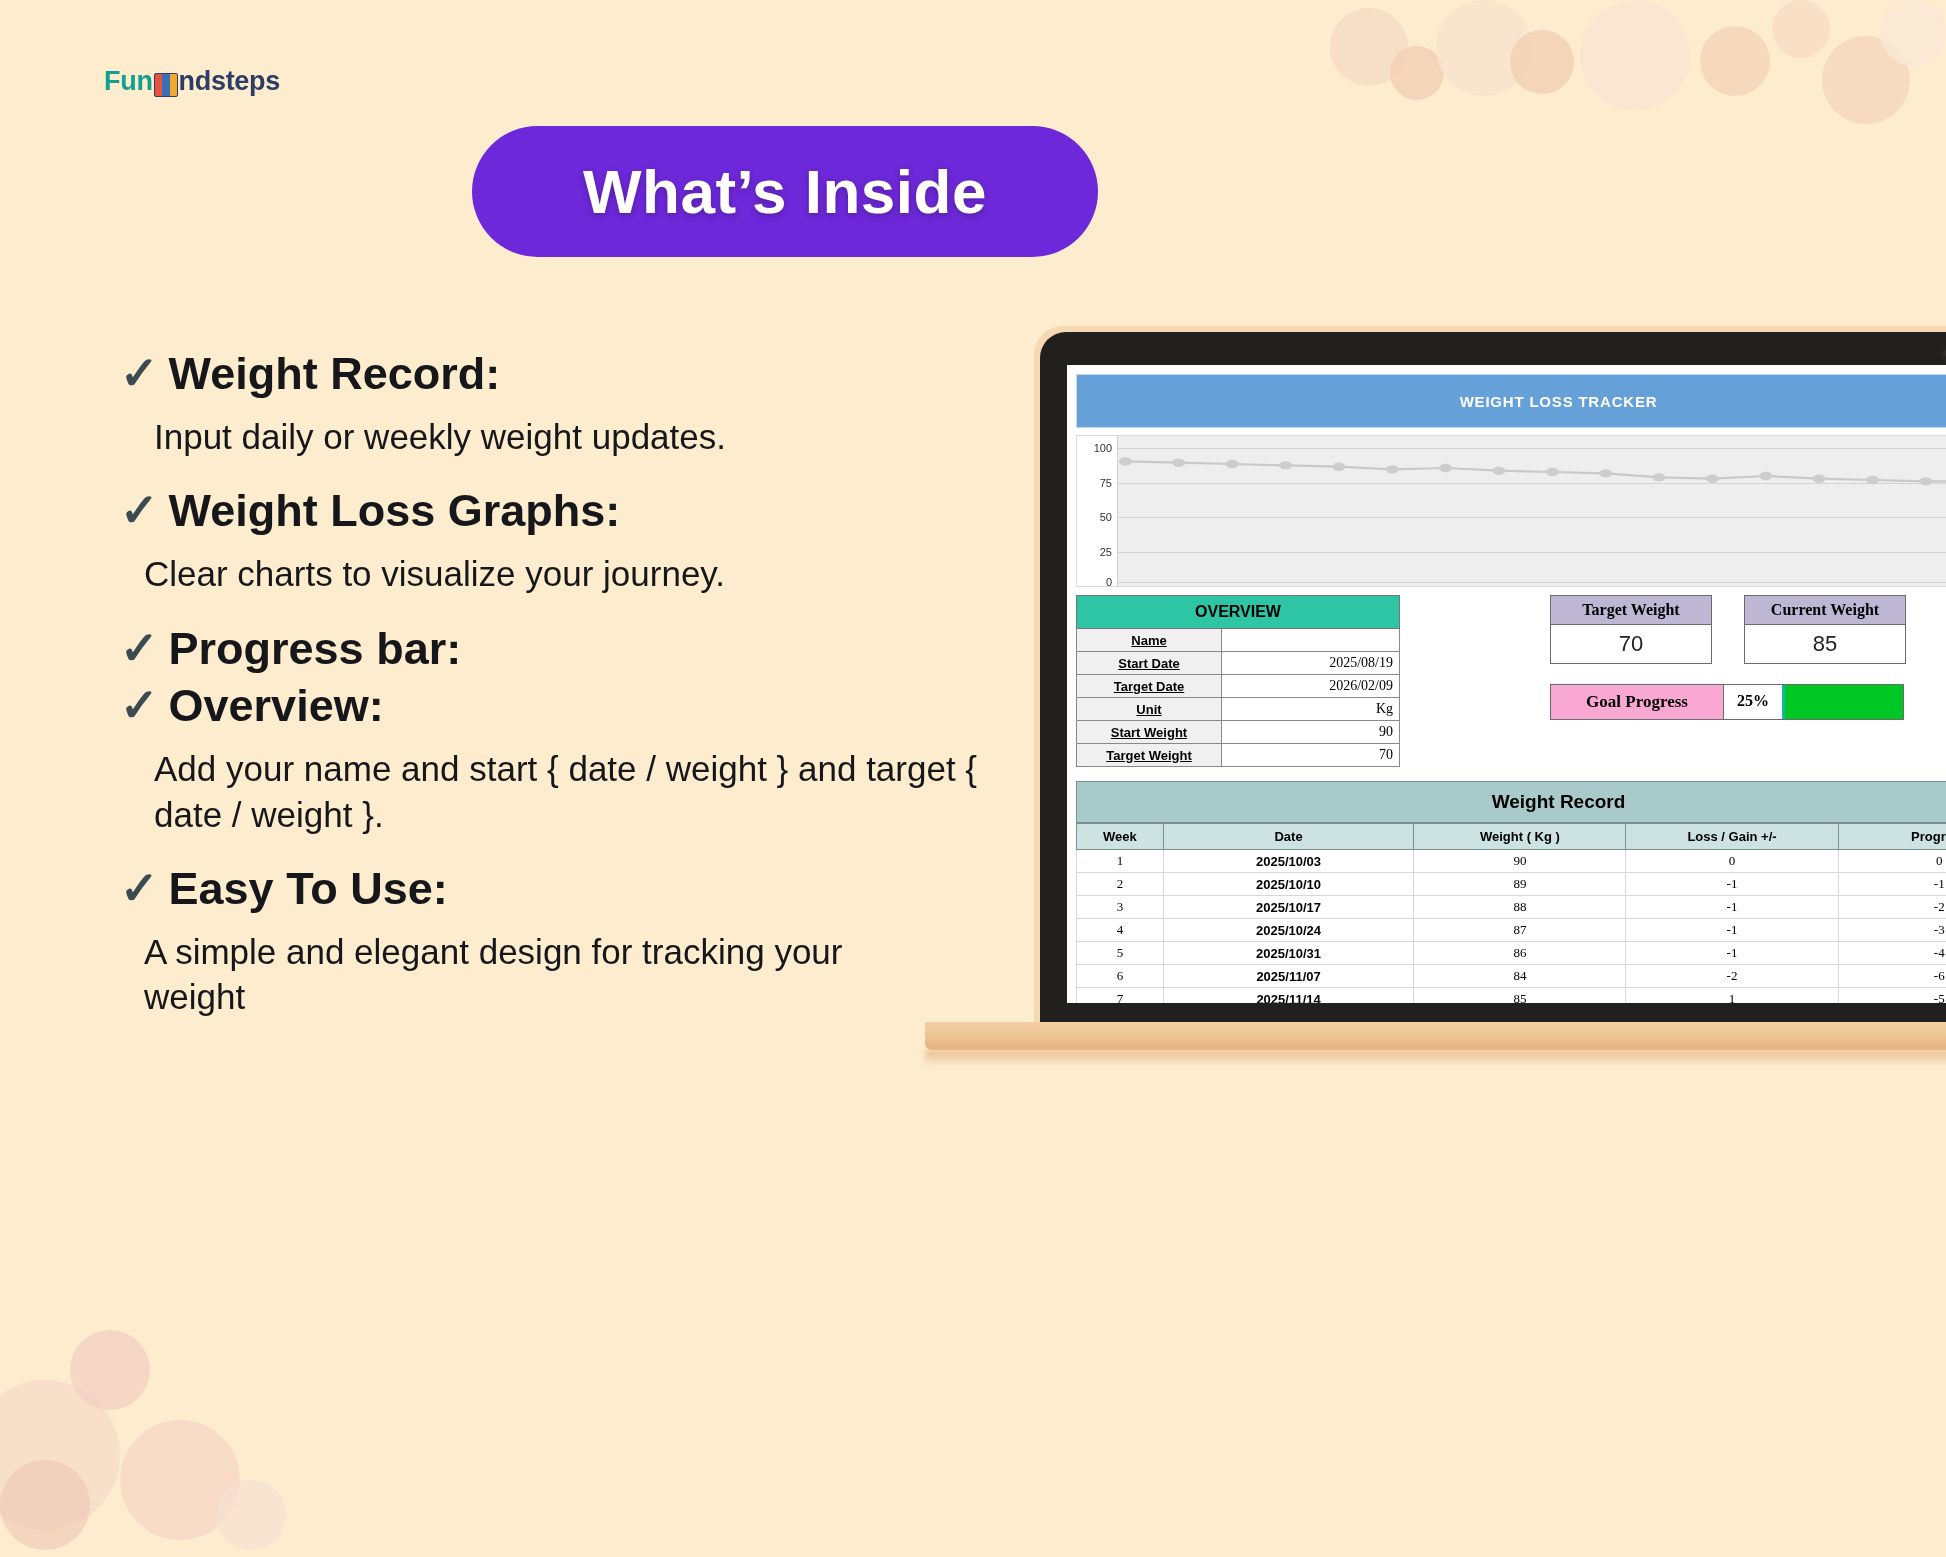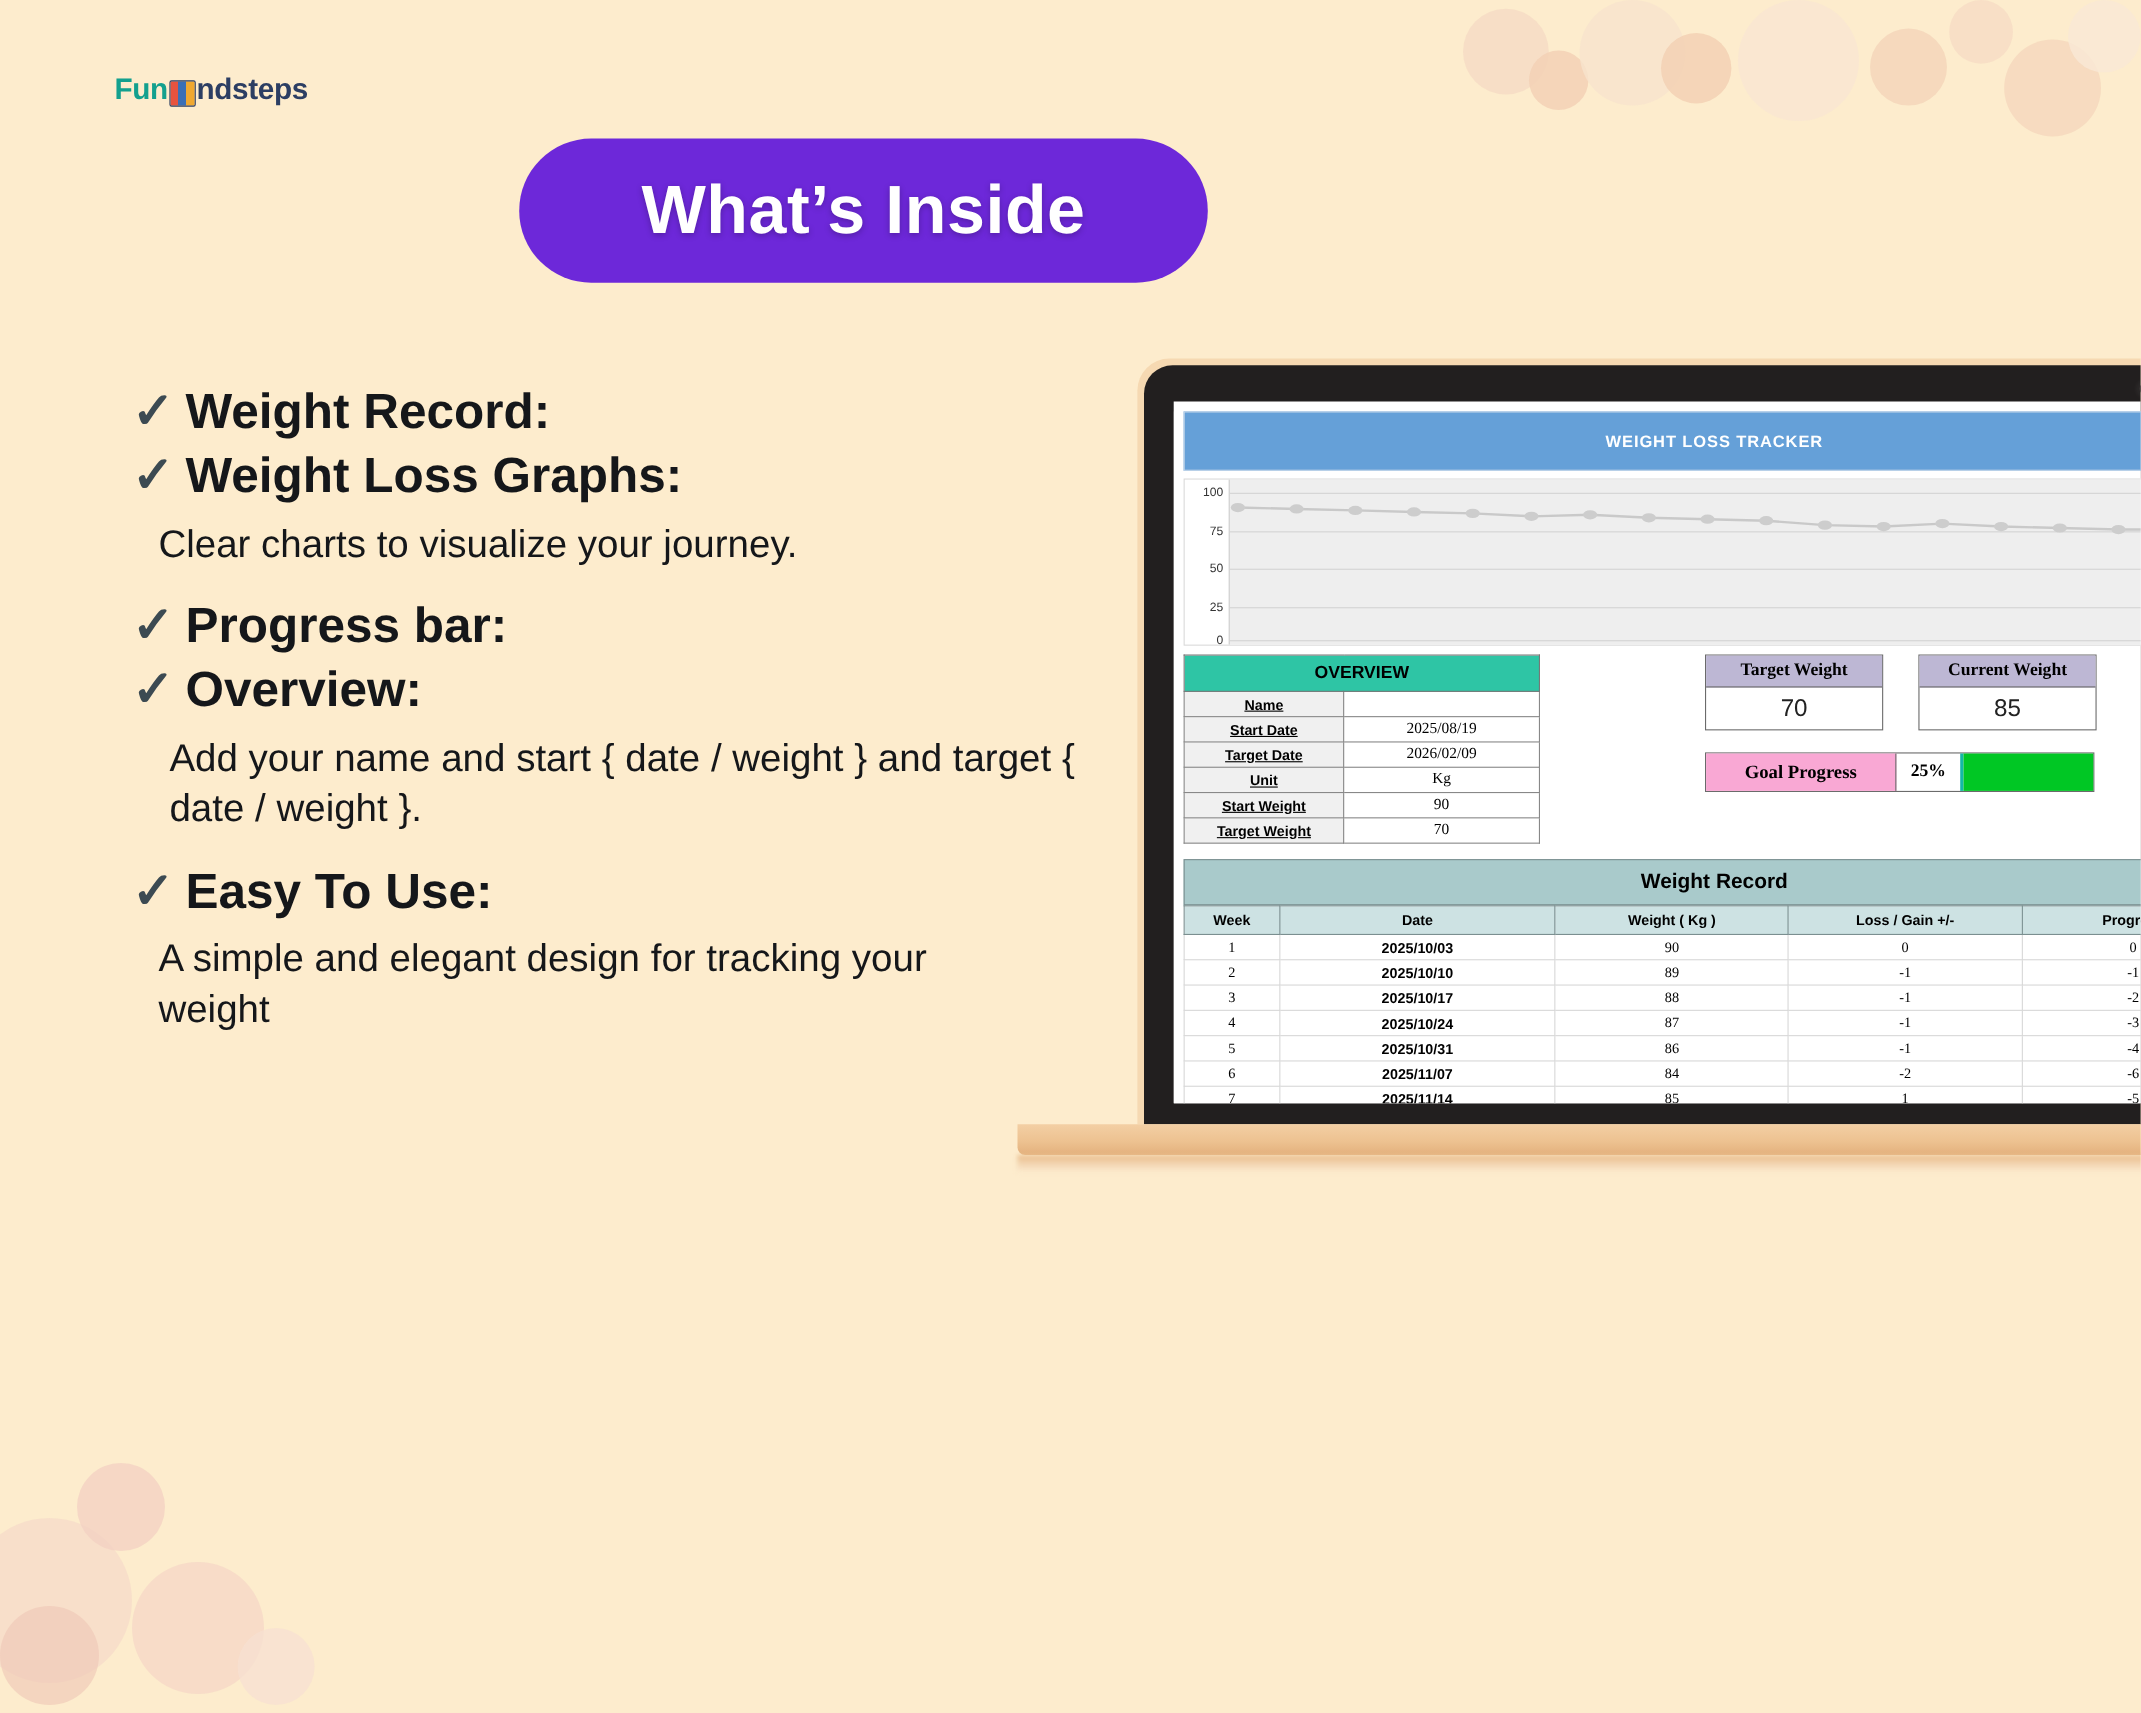--- a/index.html
+++ b/index.html
@@ -70,21 +70,21 @@
   
   #mid{margin:8px 9px 0 9px;display:flex;align-items:flex-start;}
   table{border-collapse:collapse;}
   #overview{width:324px;font-family:"Liberation Serif",serif;}
   #overview .ov-title{background:#2ec5a5;text-align:center;font-weight:700;
        font-size:16px;padding:7px 0;border:1px solid #777;
        font-family:"Liberation Sans",sans-serif;}
   #overview td{border:1px solid #888;font-size:14px;padding:2px 6px;height:18px;}
   #overview td.lbl{background:#f0f0f0;font-weight:700;text-align:center;width:132px;
        font-family:"Liberation Sans",sans-serif;font-size:13px;text-decoration:underline;}
-  #overview td.val{text-align:center;margin-top:36px;}
+  #overview td.val{text-align:right;margin-top:36px;}
   #right-cards{margin-left:150px;}
   .wcards{display:flex;gap:32px;}
   .wcard{width:160px;border:1px solid #6b6b6b;background:#fff;}
   .wcard .wc-h{background:#bdb7d4;text-align:center;font-family:"Liberation Serif",serif;
        font-weight:700;font-size:16px;padding:5px 0;border-bottom:1px solid #6b6b6b;}
   .wcard .wc-v{text-align:center;font-size:22px;padding:6px 0;color:#222;}
   #goal-row{display:flex;margin-top:20px;border:1px solid #6b6b6b;width:352px;}
   #goal-lbl{background:#f9a8d4;flex:0 0 172px;text-align:center;font-weight:700;
        font-family:"Liberation Serif",serif;font-size:17px;padding:7px 0;
        border-right:1px solid #6b6b6b;}
@@ -131,20 +131,21 @@
   <span>What’s Inside</span>
 </div>
 
 <div id="features">
 
   <div class="feature">
     <div class="feat-head">
       <span class="check">✓</span>
       <span class="feat-title">Weight Record:</span>
     </div>
+    <div class="feat-desc">Input daily or weekly weight updates.</div>
   </div>
 
   <div class="feature">
     <div class="feat-head">
       <span class="check">✓</span>
       <span class="feat-title">Weight Loss Graphs:</span>
     </div>
     <div class="feat-desc ind2">Clear charts to visualize your journey.</div>
   </div>
 

